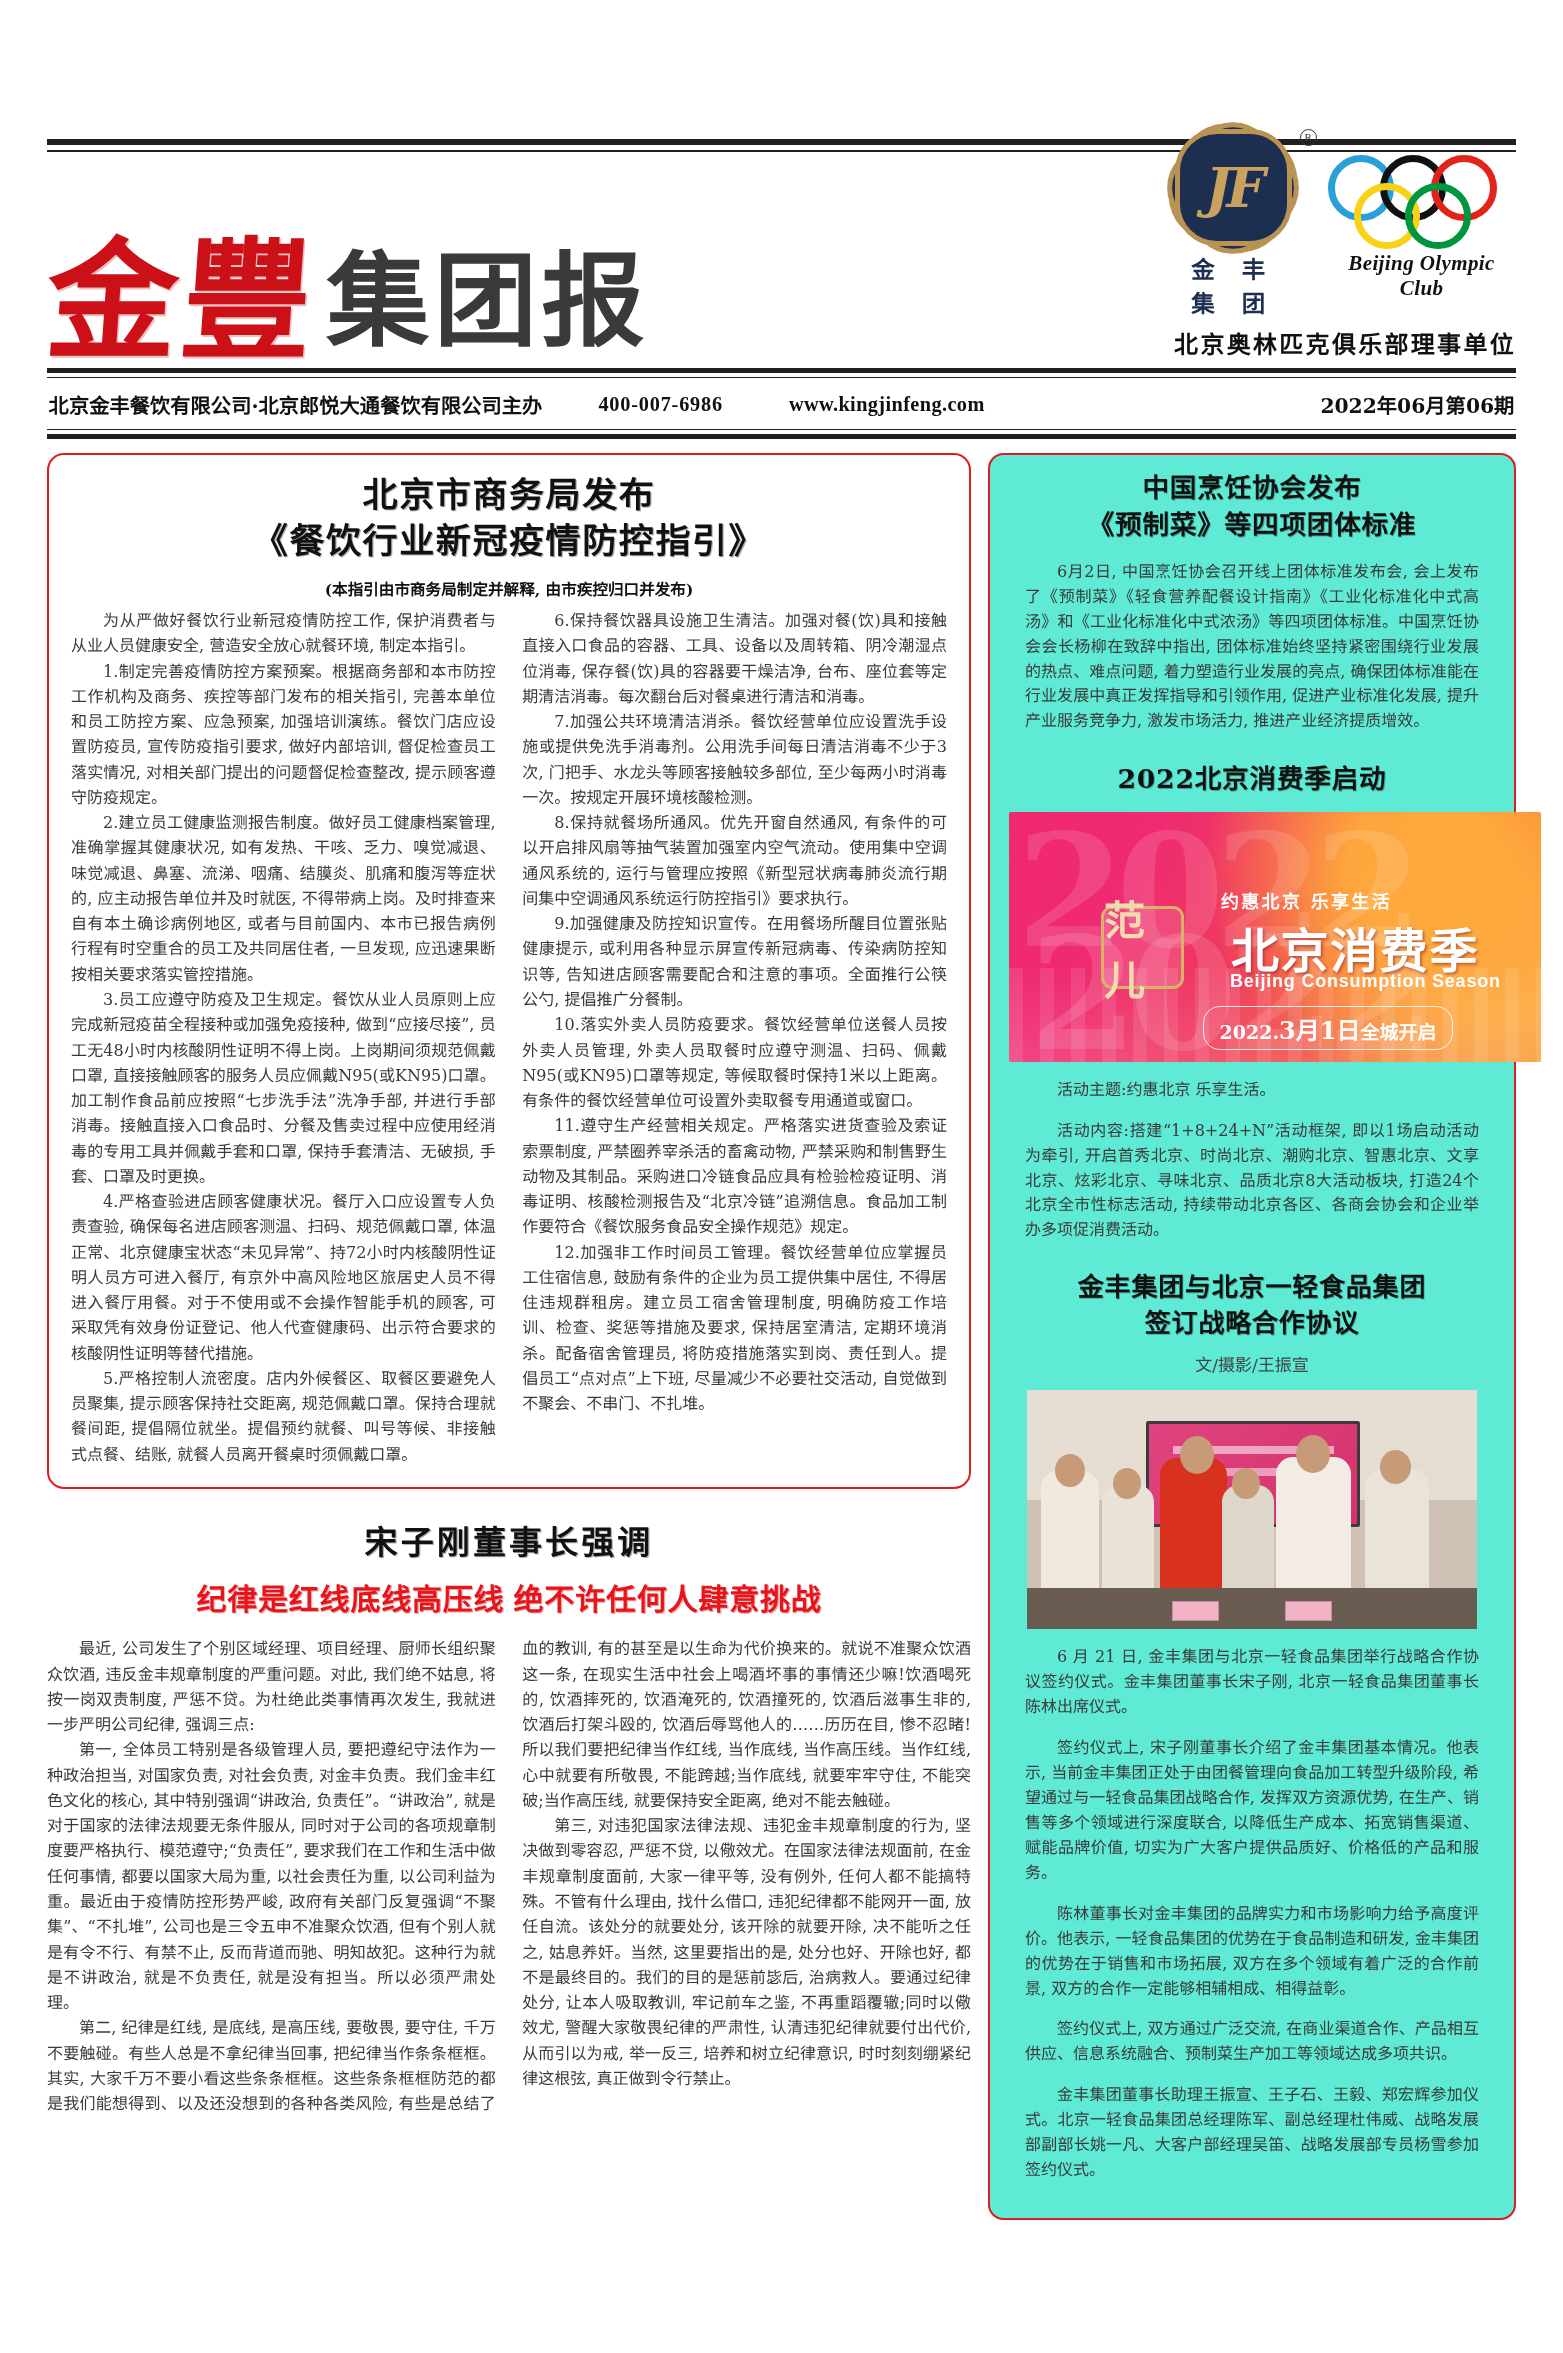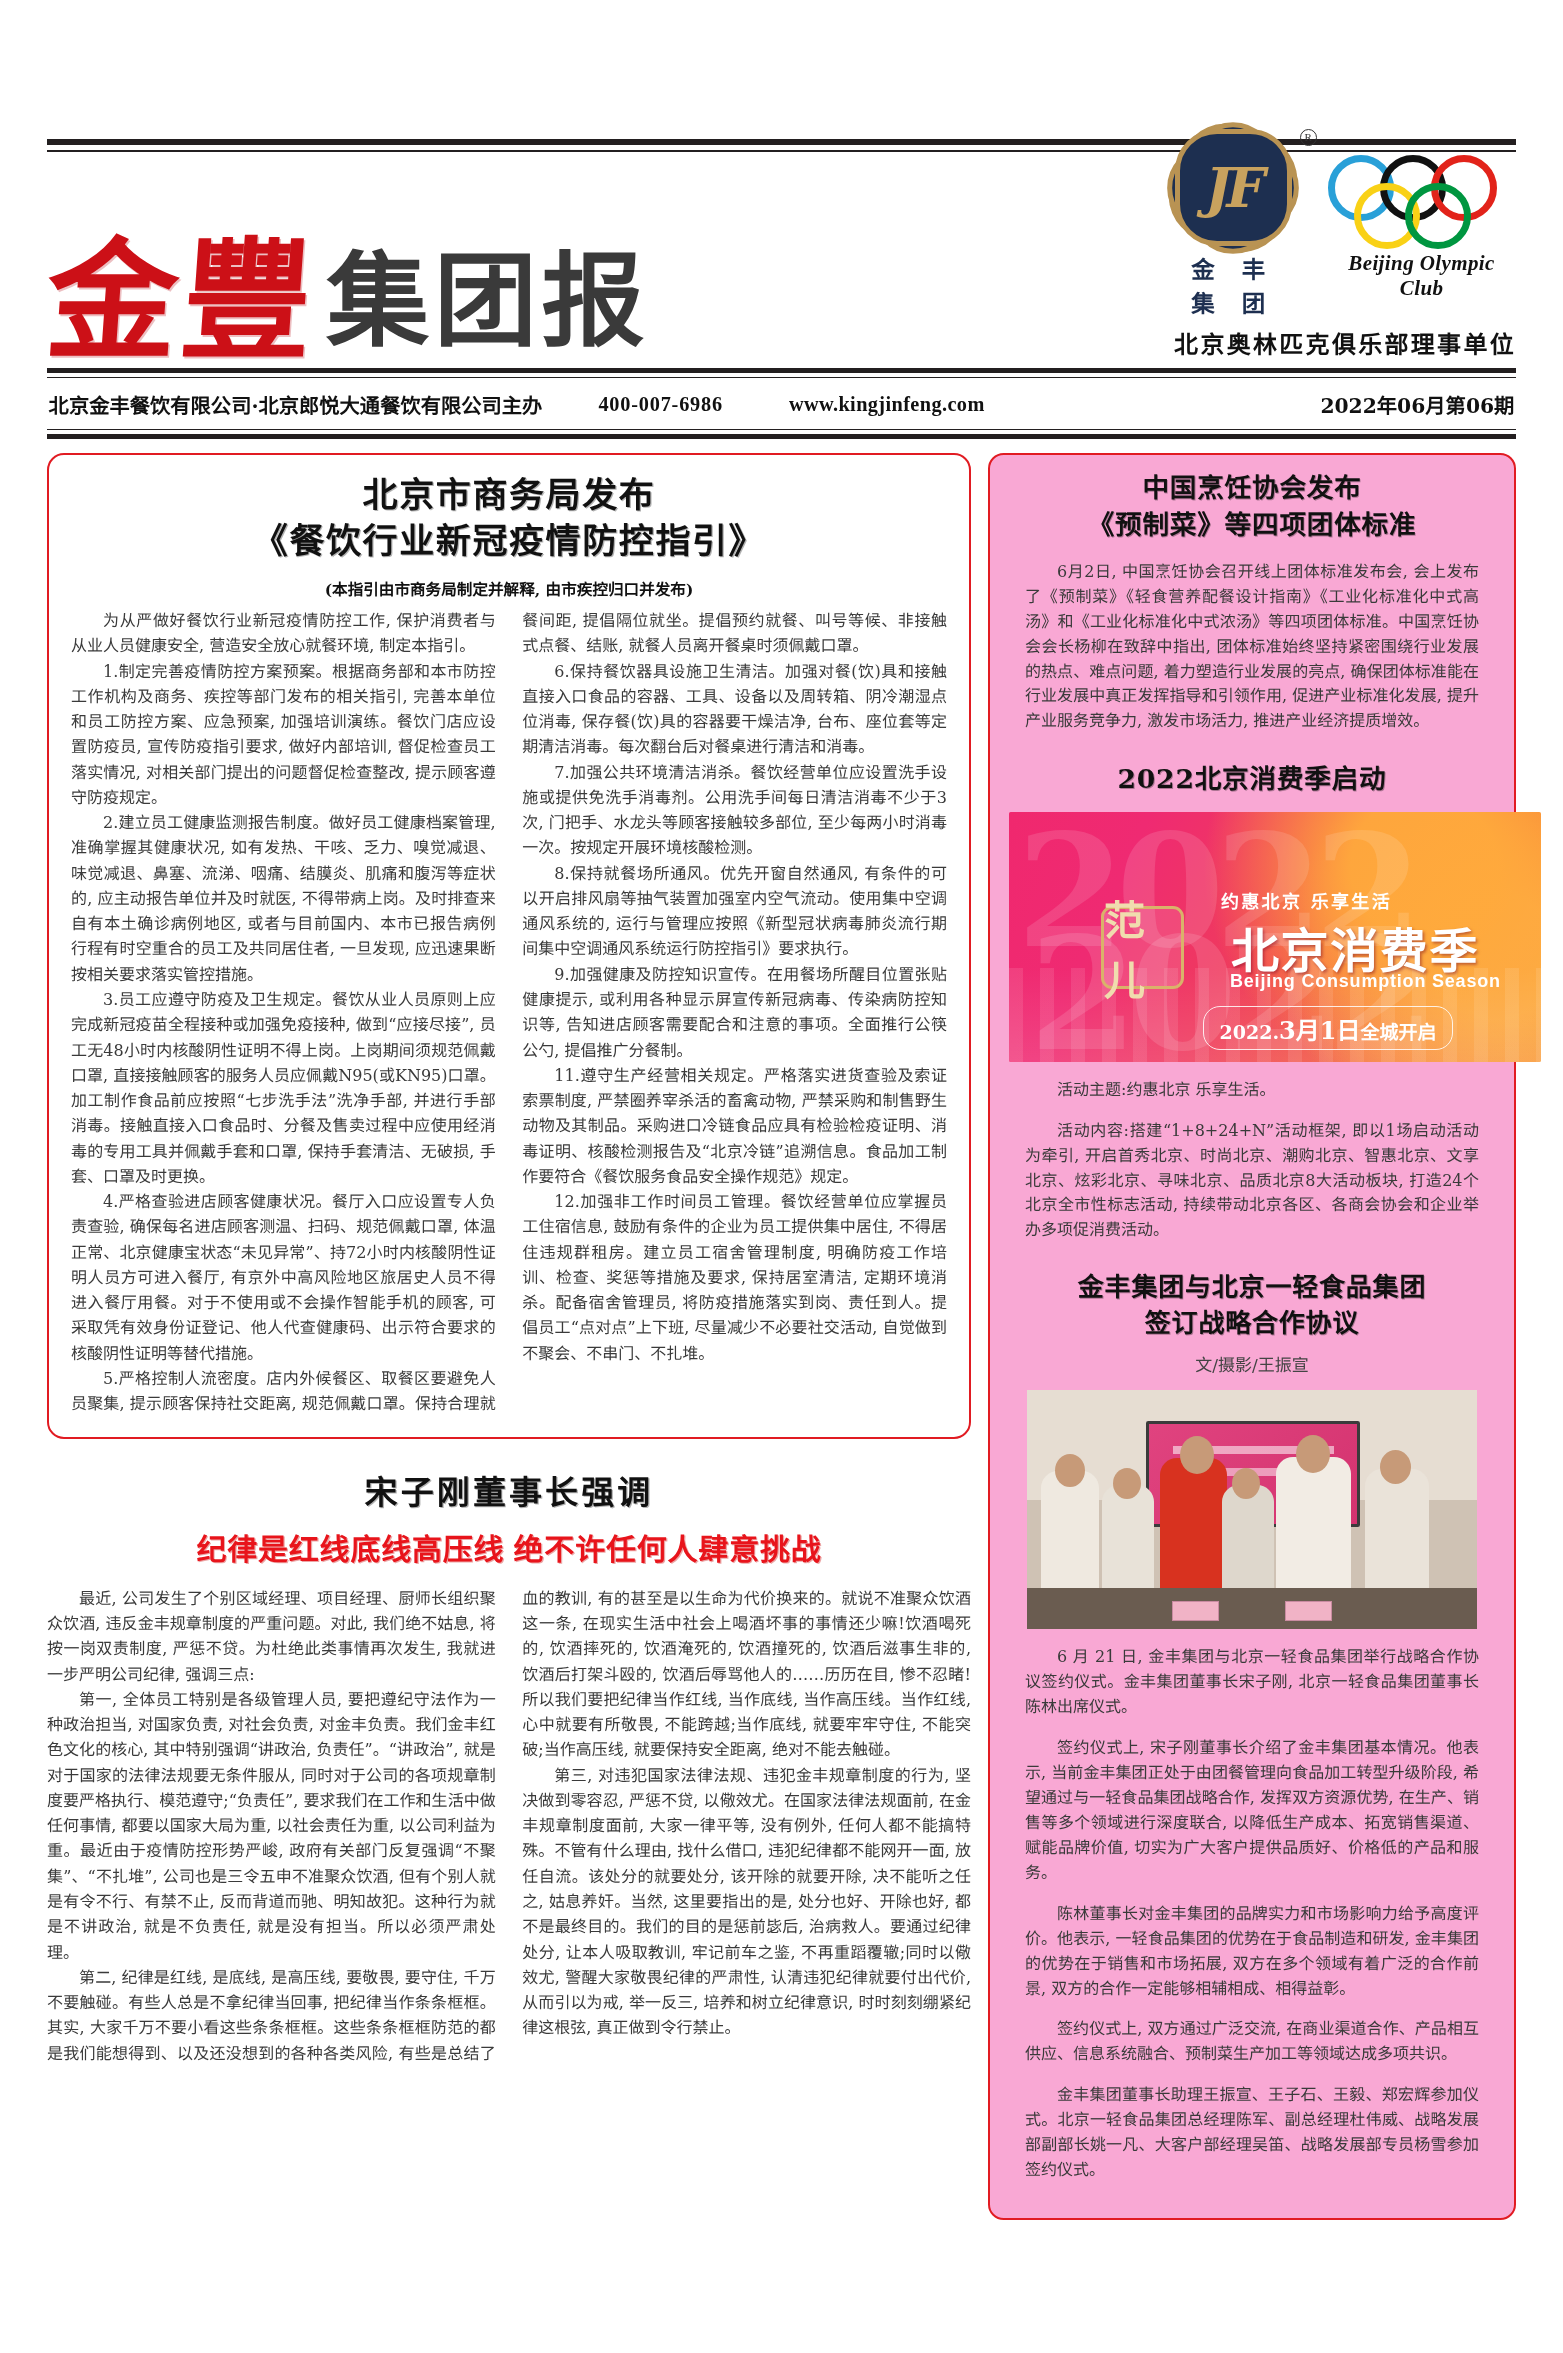--- a/index.html
+++ b/index.html
@@ -91,21 +91,21 @@
   .content { display:flex; gap:17px; margin-top:14px; align-items:flex-start; }
   .col-main { width:932px; }
   .col-side { width:528px; }
 
   .redbox {
     border:2.3px solid #e11b22; border-radius:17px;
     padding:17px 22px 20.3px 22px; background:#fff;
   }
   .sidebox {
     border:2.3px solid #e11b22; border-radius:15.6px;
-    padding:15.6px 19px 19px 19px; background:#f9a8d4;
+    padding:15.6px 19px 19px 19px; background:#5eead4;
   }
 
   .headline1 {
     text-align:center; font-family:"DejaVu Serif",serif; font-weight:bold;
     font-size:35px; line-height:1.32; letter-spacing:1.6px; color:#111;
     text-shadow:1.2px 1.2px 0 rgba(0,0,0,.3);
   }
   .subnote { text-align:center; font-weight:bold; font-size:15.6px; margin-top:12.5px; margin-bottom:6.3px; color:#111; font-family:"DejaVu Serif",serif;}
 
   .twocol { column-count:2; column-gap:26.6px; margin-top:9.4px; }
@@ -287,20 +287,21 @@
           <p>为从严做好餐饮行业新冠疫情防控工作, 保护消费者与从业人员健康安全, 营造安全放心就餐环境, 制定本指引。</p>
           <p>1.制定完善疫情防控方案预案。根据商务部和本市防控工作机构及商务、疾控等部门发布的相关指引, 完善本单位和员工防控方案、应急预案, 加强培训演练。餐饮门店应设置防疫员, 宣传防疫指引要求, 做好内部培训, 督促检查员工落实情况, 对相关部门提出的问题督促检查整改, 提示顾客遵守防疫规定。</p>
           <p>2.建立员工健康监测报告制度。做好员工健康档案管理, 准确掌握其健康状况, 如有发热、干咳、乏力、嗅觉减退、味觉减退、鼻塞、流涕、咽痛、结膜炎、肌痛和腹泻等症状的, 应主动报告单位并及时就医, 不得带病上岗。及时排查来自有本土确诊病例地区, 或者与目前国内、本市已报告病例行程有时空重合的员工及共同居住者, 一旦发现, 应迅速果断按相关要求落实管控措施。</p>
           <p>3.员工应遵守防疫及卫生规定。餐饮从业人员原则上应完成新冠疫苗全程接种或加强免疫接种, 做到“应接尽接”, 员工无48小时内核酸阴性证明不得上岗。上岗期间须规范佩戴口罩, 直接接触顾客的服务人员应佩戴N95(或KN95)口罩。加工制作食品前应按照“七步洗手法”洗净手部, 并进行手部消毒。接触直接入口食品时、分餐及售卖过程中应使用经消毒的专用工具并佩戴手套和口罩, 保持手套清洁、无破损, 手套、口罩及时更换。</p>
           <p>4.严格查验进店顾客健康状况。餐厅入口应设置专人负责查验, 确保每名进店顾客测温、扫码、规范佩戴口罩, 体温正常、北京健康宝状态“未见异常”、持72小时内核酸阴性证明人员方可进入餐厅, 有京外中高风险地区旅居史人员不得进入餐厅用餐。对于不使用或不会操作智能手机的顾客, 可采取凭有效身份证登记、他人代查健康码、出示符合要求的核酸阴性证明等替代措施。</p>
           <p>5.严格控制人流密度。店内外候餐区、取餐区要避免人员聚集, 提示顾客保持社交距离, 规范佩戴口罩。保持合理就餐间距, 提倡隔位就坐。提倡预约就餐、叫号等候、非接触式点餐、结账, 就餐人员离开餐桌时须佩戴口罩。</p>
           <p>6.保持餐饮器具设施卫生清洁。加强对餐(饮)具和接触直接入口食品的容器、工具、设备以及周转箱、阴冷潮湿点位消毒, 保存餐(饮)具的容器要干燥洁净, 台布、座位套等定期清洁消毒。每次翻台后对餐桌进行清洁和消毒。</p>
           <p>7.加强公共环境清洁消杀。餐饮经营单位应设置洗手设施或提供免洗手消毒剂。公用洗手间每日清洁消毒不少于3次, 门把手、水龙头等顾客接触较多部位, 至少每两小时消毒一次。按规定开展环境核酸检测。</p>
           <p>8.保持就餐场所通风。优先开窗自然通风, 有条件的可以开启排风扇等抽气装置加强室内空气流动。使用集中空调通风系统的, 运行与管理应按照《新型冠状病毒肺炎流行期间集中空调通风系统运行防控指引》要求执行。</p>
           <p>9.加强健康及防控知识宣传。在用餐场所醒目位置张贴健康提示, 或利用各种显示屏宣传新冠病毒、传染病防控知识等, 告知进店顾客需要配合和注意的事项。全面推行公筷公勺, 提倡推广分餐制。</p>
+          <p>10.落实外卖人员防疫要求。餐饮经营单位送餐人员按外卖人员管理, 外卖人员取餐时应遵守测温、扫码、佩戴N95(或KN95)口罩等规定, 等候取餐时保持1米以上距离。有条件的餐饮经营单位可设置外卖取餐专用通道或窗口。</p>
           <p>11.遵守生产经营相关规定。严格落实进货查验及索证索票制度, 严禁圈养宰杀活的畜禽动物, 严禁采购和制售野生动物及其制品。采购进口冷链食品应具有检验检疫证明、消毒证明、核酸检测报告及“北京冷链”追溯信息。食品加工制作要符合《餐饮服务食品安全操作规范》规定。</p>
           <p>12.加强非工作时间员工管理。餐饮经营单位应掌握员工住宿信息, 鼓励有条件的企业为员工提供集中居住, 不得居住违规群租房。建立员工宿舍管理制度, 明确防疫工作培训、检查、奖惩等措施及要求, 保持居室清洁, 定期环境消杀。配备宿舍管理员, 将防疫措施落实到岗、责任到人。提倡员工“点对点”上下班, 尽量减少不必要社交活动, 自觉做到不聚会、不串门、不扎堆。</p>
         </div>
       </div>
 
       <div class="headline2-wrap">
         <div class="headline2">宋子刚董事长强调</div>
         <div class="headline2-sub">纪律是红线底线高压线  绝不许任何人肆意挑战</div>
       </div>
 

